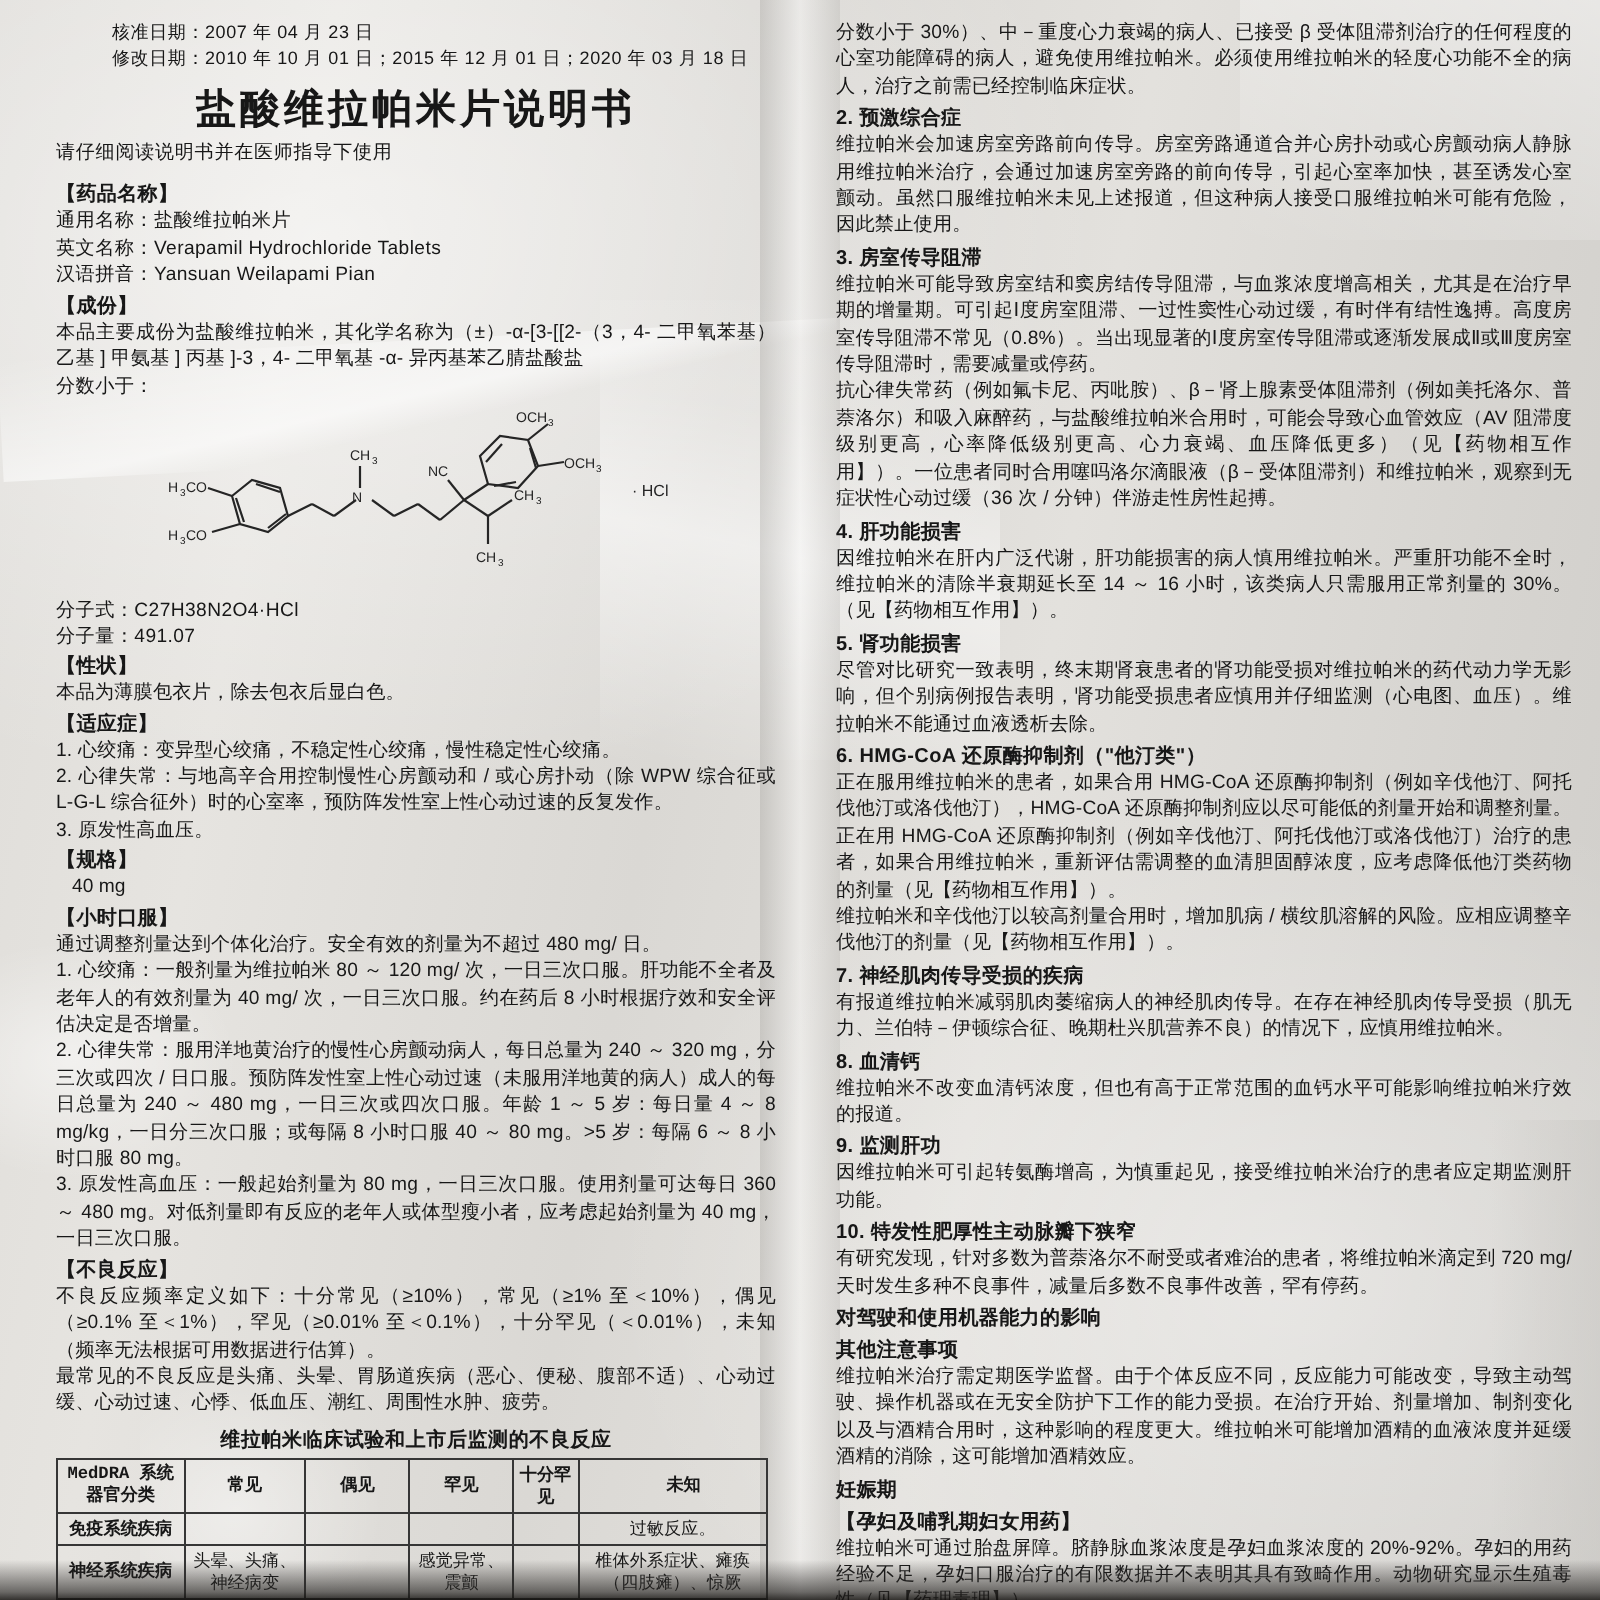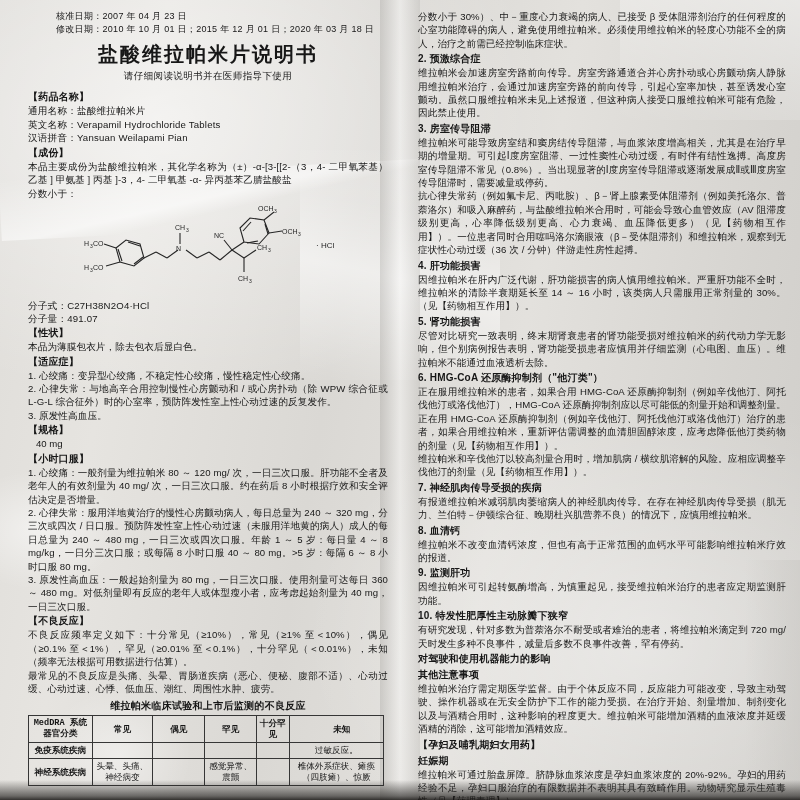--- a/index.html
+++ b/index.html
@@ -40,21 +40,21 @@
 
   
   #col-left{position:absolute;left:28px;top:10px;width:360px;}
   #col-right{position:absolute;left:418px;top:10px;width:368px;}
 
   .meta{font-size:9px;line-height:12.5px;letter-spacing:.3px;margin-left:28px;}
   .doc-title{
     text-align:center;font-size:20px;font-weight:bold;letter-spacing:2px;
     margin:6px 0 2px 0;
   }
-  .doc-sub{text-align:center;font-size:9.5px;letter-spacing:.4px;margin-bottom:7px;}
+  .doc-sub{font-size:9.5px;letter-spacing:.4px;margin-bottom:7px;}
 
   .sec-head{font-size:10px;font-weight:bold;margin-top:1px;letter-spacing:.2px;}
   .sec-head-r{font-size:10px;font-weight:bold;margin-top:2px;letter-spacing:.2px;}
   p.body{font-size:9.6px;line-height:13.4px;margin:0;text-align:justify;letter-spacing:.1px;}
   .kv{font-size:9.6px;line-height:13.6px;margin:0;letter-spacing:.2px;}
   .spec{font-size:9.6px;line-height:13.6px;margin:0 0 0 8px;}
 
   
   .chem{height:96px;position:relative;margin:2px 0 1px 0;}
   .chem svg{position:absolute;left:40px;top:-2px;}
@@ -179,20 +179,21 @@
 
   <div class="sec-head">【适应症】</div>
   <p class="body">1. 心绞痛：变异型心绞痛，不稳定性心绞痛，慢性稳定性心绞痛。</p>
   <p class="body">2. 心律失常：与地高辛合用控制慢性心房颤动和 / 或心房扑动（除 WPW 综合征或 L-G-L 综合征外）时的心室率，预防阵发性室上性心动过速的反复发作。</p>
   <p class="body">3. 原发性高血压。</p>
 
   <div class="sec-head">【规格】</div>
   <p class="spec">40 mg</p>
 
   <div class="sec-head">【小时口服】</div>
+  <p class="body">通过调整剂量达到个体化治疗。安全有效的剂量为不超过 480 mg/ 日。</p>
   <p class="body">1. 心绞痛：一般剂量为维拉帕米 80 ～ 120 mg/ 次，一日三次口服。肝功能不全者及老年人的有效剂量为 40 mg/ 次，一日三次口服。约在药后 8 小时根据疗效和安全评估决定是否增量。</p>
   <p class="body">2. 心律失常：服用洋地黄治疗的慢性心房颤动病人，每日总量为 240 ～ 320 mg，分三次或四次 / 日口服。预防阵发性室上性心动过速（未服用洋地黄的病人）成人的每日总量为 240 ～ 480 mg，一日三次或四次口服。年龄 1 ～ 5 岁：每日量 4 ～ 8 mg/kg，一日分三次口服；或每隔 8 小时口服 40 ～ 80 mg。&gt;5 岁：每隔 6 ～ 8 小时口服 80 mg。</p>
   <p class="body">3. 原发性高血压：一般起始剂量为 80 mg，一日三次口服。使用剂量可达每日 360 ～ 480 mg。对低剂量即有反应的老年人或体型瘦小者，应考虑起始剂量为 40 mg，一日三次口服。</p>
 
   <div class="sec-head">【不良反应】</div>
   <p class="body">不良反应频率定义如下：十分常见（≥10%），常见（≥1% 至＜10%），偶见（≥0.1% 至＜1%），罕见（≥0.01% 至＜0.1%），十分罕见（＜0.01%），未知（频率无法根据可用数据进行估算）。</p>
   <p class="body">最常见的不良反应是头痛、头晕、胃肠道疾病（恶心、便秘、腹部不适）、心动过缓、心动过速、心悸、低血压、潮红、周围性水肿、疲劳。</p>
 
   <div class="tbl-title">维拉帕米临床试验和上市后监测的不良反应</div>
 
@@ -258,19 +259,19 @@
   <div class="sec-head-r">9. 监测肝功</div>
   <p class="body">因维拉帕米可引起转氨酶增高，为慎重起见，接受维拉帕米治疗的患者应定期监测肝功能。</p>
 
   <div class="sec-head-r">10. 特发性肥厚性主动脉瓣下狭窄</div>
   <p class="body">有研究发现，针对多数为普萘洛尔不耐受或者难治的患者，将维拉帕米滴定到 720 mg/ 天时发生多种不良事件，减量后多数不良事件改善，罕有停药。</p>
 
   <div class="sec-head-r">对驾驶和使用机器能力的影响</div>
   <div class="sec-head-r">其他注意事项</div>
   <p class="body">维拉帕米治疗需定期医学监督。由于个体反应不同，反应能力可能改变，导致主动驾驶、操作机器或在无安全防护下工作的能力受损。在治疗开始、剂量增加、制剂变化以及与酒精合用时，这种影响的程度更大。维拉帕米可能增加酒精的血液浓度并延缓酒精的消除，这可能增加酒精效应。</p>
 
+  <div class="sec-head-r">妊娠期</div>
   <div class="sec-head-r">【孕妇及哺乳期妇女用药】</div>
-  <div class="sec-head-r">妊娠期</div>
   <p class="body">维拉帕米可通过胎盘屏障。脐静脉血浆浓度是孕妇血浆浓度的 20%-92%。孕妇的用药经验不足，孕妇口服治疗的有限数据并不表明其具有致畸作用。动物研究显示生殖毒性（见【药理毒理】）。</p>
 
 </div>
 
 <div class="crease c7"></div>
 
 </body></html>

